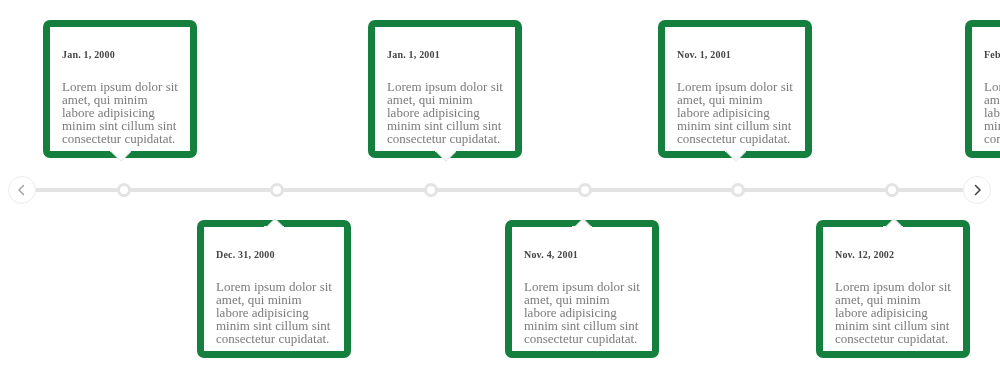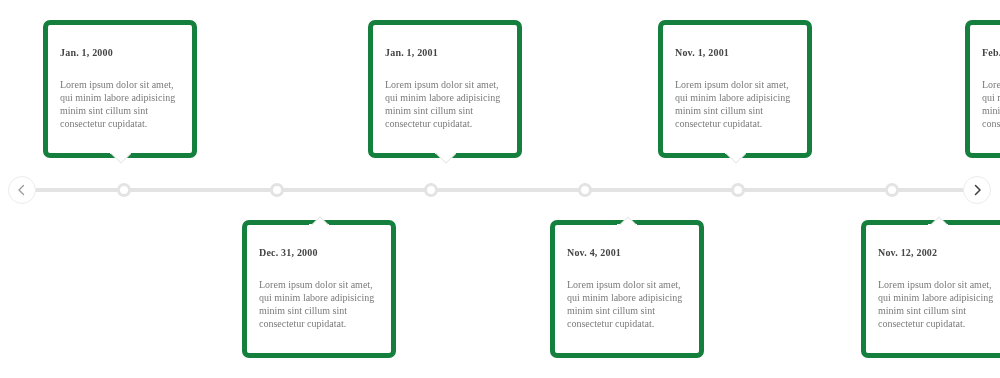--- a/index.html
+++ b/index.html
@@ -64,45 +64,44 @@
   .nav-prev { left: 8px; }
   .nav-next { left: 963px; }
   .nav-btn svg { display: block; }
 
   
   .card {
     position: absolute;
     width: 154px;
     box-sizing: border-box;
     background: #ffffff;
-    border: 5px solid #15803d;
+    border: 7px solid #15803d;
     border-radius: 7px;
     padding: 22px 12px 12px 12px;
   }
   .card.top {
     top: 20px;
     height: 138px;
   }
   .card.bottom {
     top: 220px;
     height: 138px;
-    margin-left: 45px;
   }
 
   .card-date {
     font-size: 10px;
     font-weight: bold;
     color: #454545;
     letter-spacing: 0.2px;
     margin: 0 0 20px 0;
     line-height: 1.1;
     white-space: nowrap;
   }
   .card-body {
-    font-size: 10px;
+    font-size: 13px;
     color: #7b7b7b;
     line-height: 13px;
     margin: 0;
   }
 
   
   .notch {
     position: absolute;
     width: 22px;
     height: 11px;

